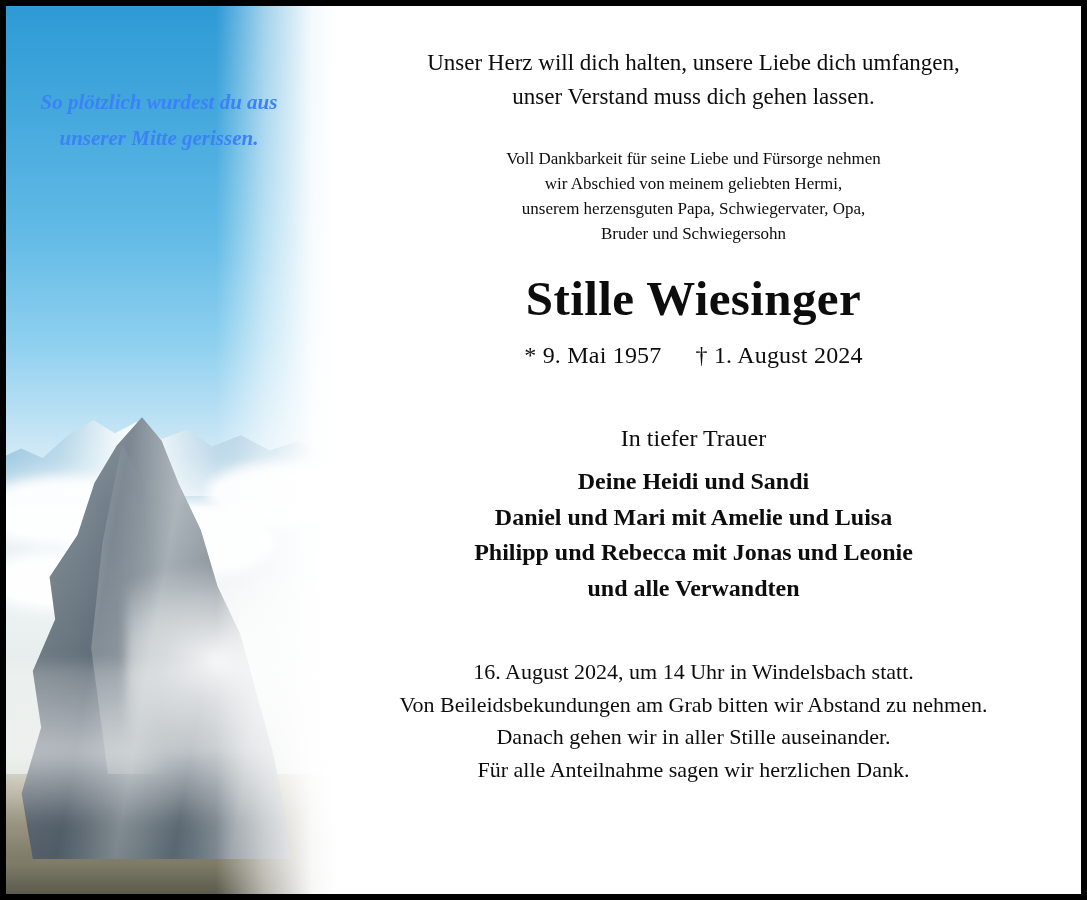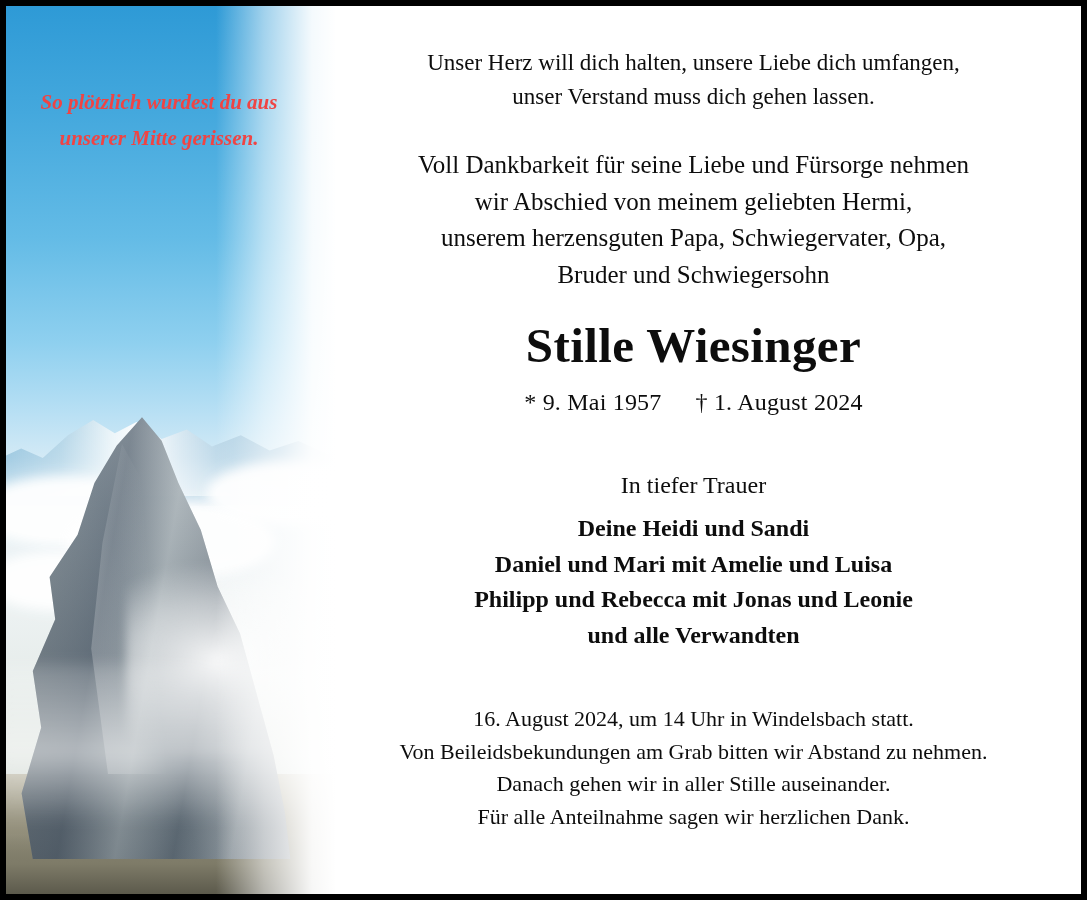--- a/index.html
+++ b/index.html
@@ -168,21 +168,21 @@
   .verse {
     position: absolute;
     left: 28px;
     top: 78px;
     width: 250px;
     text-align: center;
     font-style: italic;
     font-weight: bold;
     font-size: 21px;
     line-height: 1.72;
-    color: #ef4444;
+    color: #3b82f6;
   }
 
   
   .content {
     position: absolute;
     left: 300px;
     top: 0;
     width: 775px;
     height: 640px;
     text-align: center;
@@ -190,21 +190,21 @@
   }
   .intro {
     margin-top: 40px;
     font-size: 23px;
     line-height: 1.46;
   }
   .intro .line { display: block; }
 
   .dedication {
     margin-top: 34px;
-    font-size: 25px;
+    font-size: 17px;
     line-height: 1.46;
   }
   .dedication .line { display: block; }
 
   .name {
     margin-top: 26px;
     font-size: 49px;
     font-weight: bold;
     letter-spacing: 0.4px;
     line-height: 1.1;

